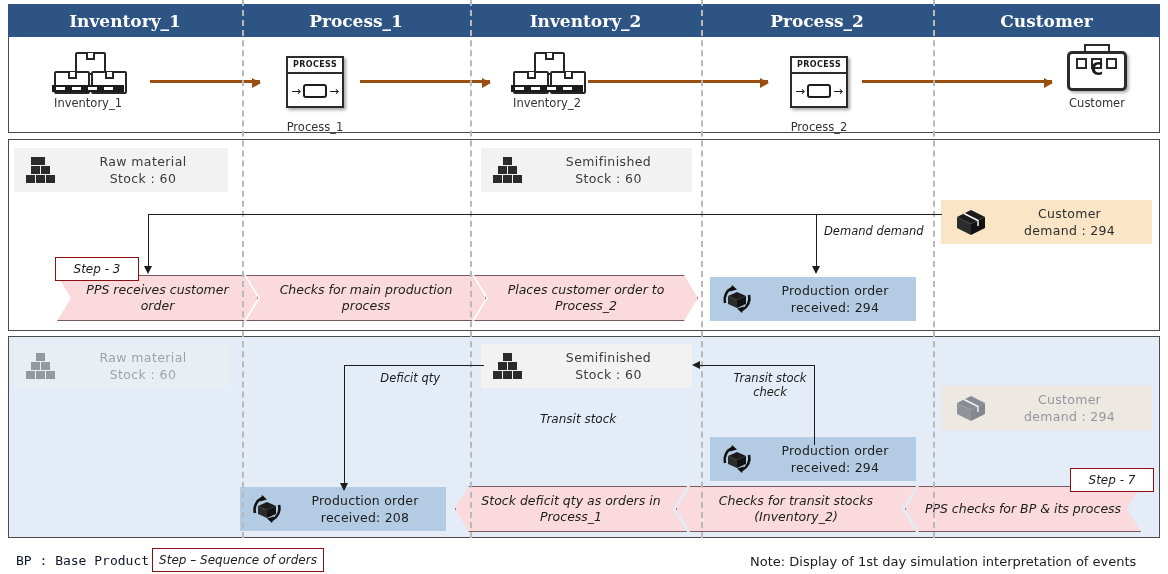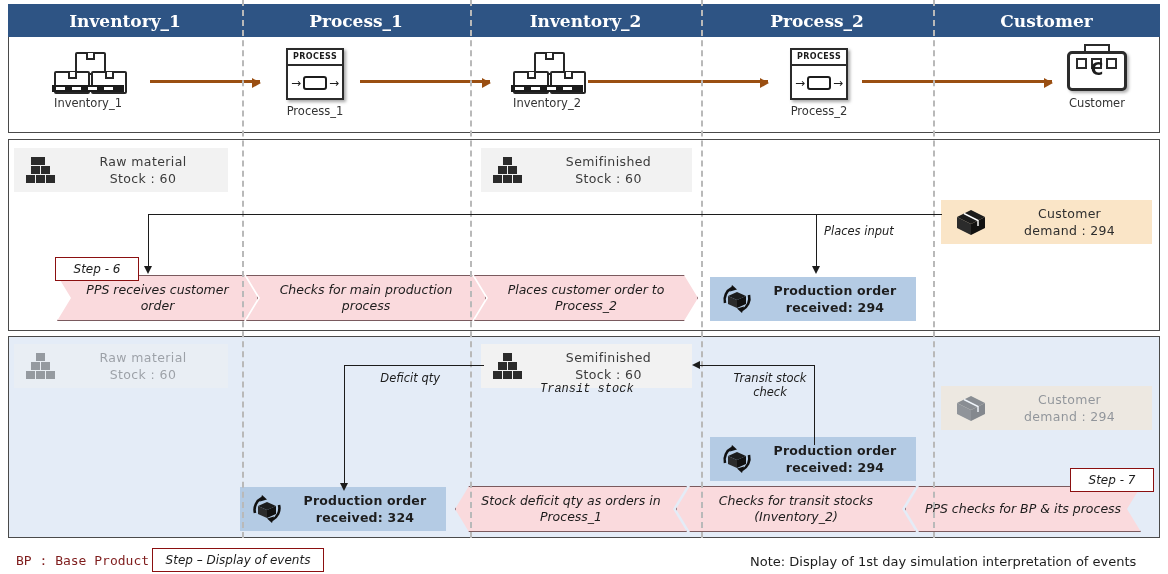--- a/index.html
+++ b/index.html
@@ -30,21 +30,21 @@
       border-top:5px solid transparent;border-bottom:5px solid transparent;}
 
   
   .ic-inv{width:78px;height:48px;margin:0 auto;position:relative;}
   .ic-inv .bx{position:absolute;border:2.5px solid #262626;background:#fff;border-radius:2px;}
   .ic-inv .bx::before{content:"";position:absolute;left:50%;top:-1px;width:9px;height:7px;
       margin-left:-4.5px;border:2.5px solid #262626;border-top:none;background:#fff;box-sizing:border-box;}
   .ic-inv .pallet{position:absolute;left:3px;bottom:0;width:72px;height:7px;background:#1c1c1c;}
   .ic-inv .pallet i{position:absolute;top:2px;width:9px;height:3px;background:#fff;}
 
-  .ic-proc{width:58px;height:52px;margin:4px auto;border:2.5px solid #2b2b2b;background:#fff;
+  .ic-proc{width:58px;height:52px;margin:12px auto;border:2.5px solid #2b2b2b;background:#fff;
       box-shadow:2px 2px 3px rgba(0,0,0,.35);box-sizing:border-box;}
   .ic-proc .t{height:14px;border-bottom:2px solid #2b2b2b;font-size:8px;font-weight:bold;
       letter-spacing:.4px;text-align:center;line-height:14px;color:#1c1c1c;font-family:"DejaVu Sans",sans-serif;}
   .ic-proc .b{height:33px;display:flex;align-items:center;justify-content:center;gap:2px;}
   .ic-proc .b .ar{font-size:12px;color:#1c1c1c;line-height:1;}
   .ic-proc .b .rect{width:20px;height:10px;border:2px solid #1c1c1c;border-radius:3px;}
 
   .ic-cust{width:60px;height:48px;margin:0 auto;position:relative;}
   .ic-cust .hand{position:absolute;left:17px;top:0;width:26px;height:8px;border:2.5px solid #2b2b2b;
       border-bottom:none;box-sizing:border-box;}
@@ -67,21 +67,21 @@
   .demandbox.ghost{opacity:.45;}
   .demandbox .txt{flex:1;text-align:center;font-size:12.5px;line-height:17px;color:#2e2e2e;
       letter-spacing:.3px;font-family:"DejaVu Sans",sans-serif;}
   .demandbox .txt b{font-weight:normal;display:block;}
   .ic-pkg{width:32px;height:28px;margin-left:14px;flex:none;}
 
   
   .pobox{position:absolute;height:44px;background:#b4cbe4;display:flex;align-items:center;z-index:5;}
   .pobox .txt{flex:1;text-align:center;font-size:12.5px;line-height:17px;color:#1d1d1d;
       letter-spacing:.2px;font-family:"DejaVu Sans",sans-serif;}
-  .pobox .txt b{font-weight:bold;display:block;}
+  .pobox .txt b{font-weight:normal;display:block;}
   .ic-po{width:34px;height:32px;margin-left:10px;flex:none;}
 
   
   .chev{position:absolute;height:46px;background:#fadadd;border:1px solid #7a5a5e;
       display:flex;align-items:center;justify-content:center;text-align:center;
       font-style:italic;font-size:12.5px;line-height:16px;color:#1c1c1c;box-sizing:border-box;z-index:5;
       font-family:"DejaVu Sans",sans-serif;}
   .chev.r{clip-path:polygon(0 0,calc(100% - 14px) 0,100% 50%,calc(100% - 14px) 100%,0 100%,14px 50%);}
   .chev.l{clip-path:polygon(14px 0,100% 0,calc(100% - 14px) 50%,100% 100%,14px 100%,0 50%);}
   .chev span{display:block;padding:0 16px;}
@@ -100,21 +100,21 @@
   .arrowleft{position:absolute;width:0;height:0;border-top:4.5px solid transparent;
       border-bottom:4.5px solid transparent;border-right:8px solid #1c1c1c;z-index:6;}
   .annot{position:absolute;font-style:italic;font-size:11.5px;color:#1c1c1c;line-height:14px;
       text-align:center;z-index:7;font-family:"DejaVu Sans",sans-serif;}
 
   
   .caption{position:absolute;font-style:italic;font-size:12px;color:#1c1c1c;z-index:6;
       font-family:"DejaVu Sans",sans-serif;}
 
   
-  .foot{position:absolute;font-size:13px;color:#7f1d1d;z-index:7;
+  .foot{position:absolute;font-size:13px;color:#0f172a;z-index:7;
       font-family:"DejaVu Sans Mono",monospace;}
   .legendbox{position:absolute;border:1.6px solid #8b0f10;background:#fff;font-style:italic;
       font-size:12px;color:#1c1c1c;display:flex;align-items:center;justify-content:center;z-index:7;
       font-family:"DejaVu Sans",sans-serif;}
   .note{position:absolute;font-size:13px;color:#1c1c1c;z-index:7;font-family:"DejaVu Sans",sans-serif;}
 </style>
 </head>
 <body>
 
 <div class="canvas">
@@ -250,23 +250,23 @@
         <b>demand : 294</b>
     </div>
   </div>
 
   <div class="ln lnh" style="left:148px;top:214px;width:794px;"></div>
   <div class="ln lnv" style="left:148px;top:214px;height:54px;"></div>
   <div class="arrowdown" style="left:144px;top:266px;"></div>
 
   <div class="ln lnv" style="left:816px;top:214px;height:54px;"></div>
   <div class="arrowdown" style="left:812px;top:266px;"></div>
-  <div class="annot" style="left:824px;top:224px;width:110px;text-align:left;">Places input</div>
-
-  <div class="steptag" style="left:55px;top:257px;width:82px;height:22px;">Step - 6</div>
+  <div class="annot" style="left:824px;top:224px;width:110px;text-align:left;">Demand demand</div>
+
+  <div class="steptag" style="left:55px;top:257px;width:82px;height:22px;">Step - 3</div>
 
   <div class="chev r" style="left:246px;top:275px;width:240px;">
     <span>Checks for main production process</span>
   </div>
   <div class="chev r" style="left:57px;top:275px;width:201px;">
     <span>PPS  receives customer order</span>
   </div>
   <div class="chev r" style="left:474px;top:275px;width:224px;">
     <span>Places customer order to Process_2</span>
   </div>
@@ -309,21 +309,21 @@
         <i style="left:17px;top:9px"></i>
       <i style="left:2px;top:18px"></i>
         <i style="left:12px;top:18px"></i>
         <i style="left:22px;top:18px"></i>
     </div>
     <div class="txt">
       <b>Semifinished</b>
         <b>Stock : 60</b>
     </div>
   </div>
-  <div class="caption" style="left:540px;top:382px;font-family:Liberation Mono, monospace;">Transit stock</div>
+  <div class="caption" style="left:540px;top:412px;">Transit stock</div>
 
   <div class="demandbox ghost" style="left:941px;top:386px;width:211px;">
     <svg class="ic-pkg" viewBox="0 0 32 28">
       <polygon points="2,9 16,2 30,9 16,16" fill="#1c1c1c"></polygon>
       <polygon points="2,9 16,16 16,27 2,20" fill="#2b2b2b"></polygon>
       <polygon points="30,9 16,16 16,27 30,20" fill="#111"></polygon>
       <polyline points="9,5.5 23,12.5 23,18" fill="none" stroke="#fff" stroke-width="1.4"></polyline>
     </svg>
     <div class="txt">
       <b>Customer</b>
@@ -346,21 +346,21 @@
       <path d="M5 20 A13 13 0 0 1 12 5" fill="none" stroke="#111" stroke-width="2.6"></path>
       <polygon points="12,2 17,6.5 10,8.5" fill="#111"></polygon>
       <path d="M29 12 A13 13 0 0 1 22 27" fill="none" stroke="#111" stroke-width="2.6"></path>
       <polygon points="22,30 17,25.5 24,23.5" fill="#111"></polygon>
       <polygon points="8,13 17,9 26,13 17,17" fill="#1c1c1c"></polygon>
       <polygon points="8,13 17,17 17,25 8,21" fill="#2b2b2b"></polygon>
       <polygon points="26,13 17,17 17,25 26,21" fill="#111"></polygon>
     </svg>
     <div class="txt">
       <b>Production order</b>
-        <b>received: 324</b>
+        <b>received: 208</b>
     </div>
   </div>
 
   <div class="pobox" style="left:710px;top:437px;width:206px;">
     <svg class="ic-po" viewBox="0 0 34 32">
       <path d="M5 20 A13 13 0 0 1 12 5" fill="none" stroke="#111" stroke-width="2.6"></path>
       <polygon points="12,2 17,6.5 10,8.5" fill="#111"></polygon>
       <path d="M29 12 A13 13 0 0 1 22 27" fill="none" stroke="#111" stroke-width="2.6"></path>
       <polygon points="22,30 17,25.5 24,23.5" fill="#111"></polygon>
       <polygon points="8,13 17,9 26,13 17,17" fill="#1c1c1c"></polygon>
@@ -379,16 +379,16 @@
     <span>Stock deficit qty as orders in Process_1</span>
   </div>
   <div class="chev l" style="left:676px;top:486px;width:240px;">
     <span>Checks for transit stocks (Inventory_2)</span>
   </div>
   <div class="chev l" style="left:905px;top:486px;width:236px;">
     <span>PPS  checks for BP  &amp; its process</span>
   </div>
 
   <div class="foot" style="left:16px;top:553px;">BP : Base Product</div>
-  <div class="legendbox" style="left:152px;top:548px;width:170px;height:22px;">Step – Display of events</div>
+  <div class="legendbox" style="left:152px;top:548px;width:170px;height:22px;">Step – Sequence of orders</div>
   <div class="note" style="left:750px;top:554px;">Note: Display  of 1st day simulation  interpretation of events</div>
 
 </div>
 
 </body></html>

